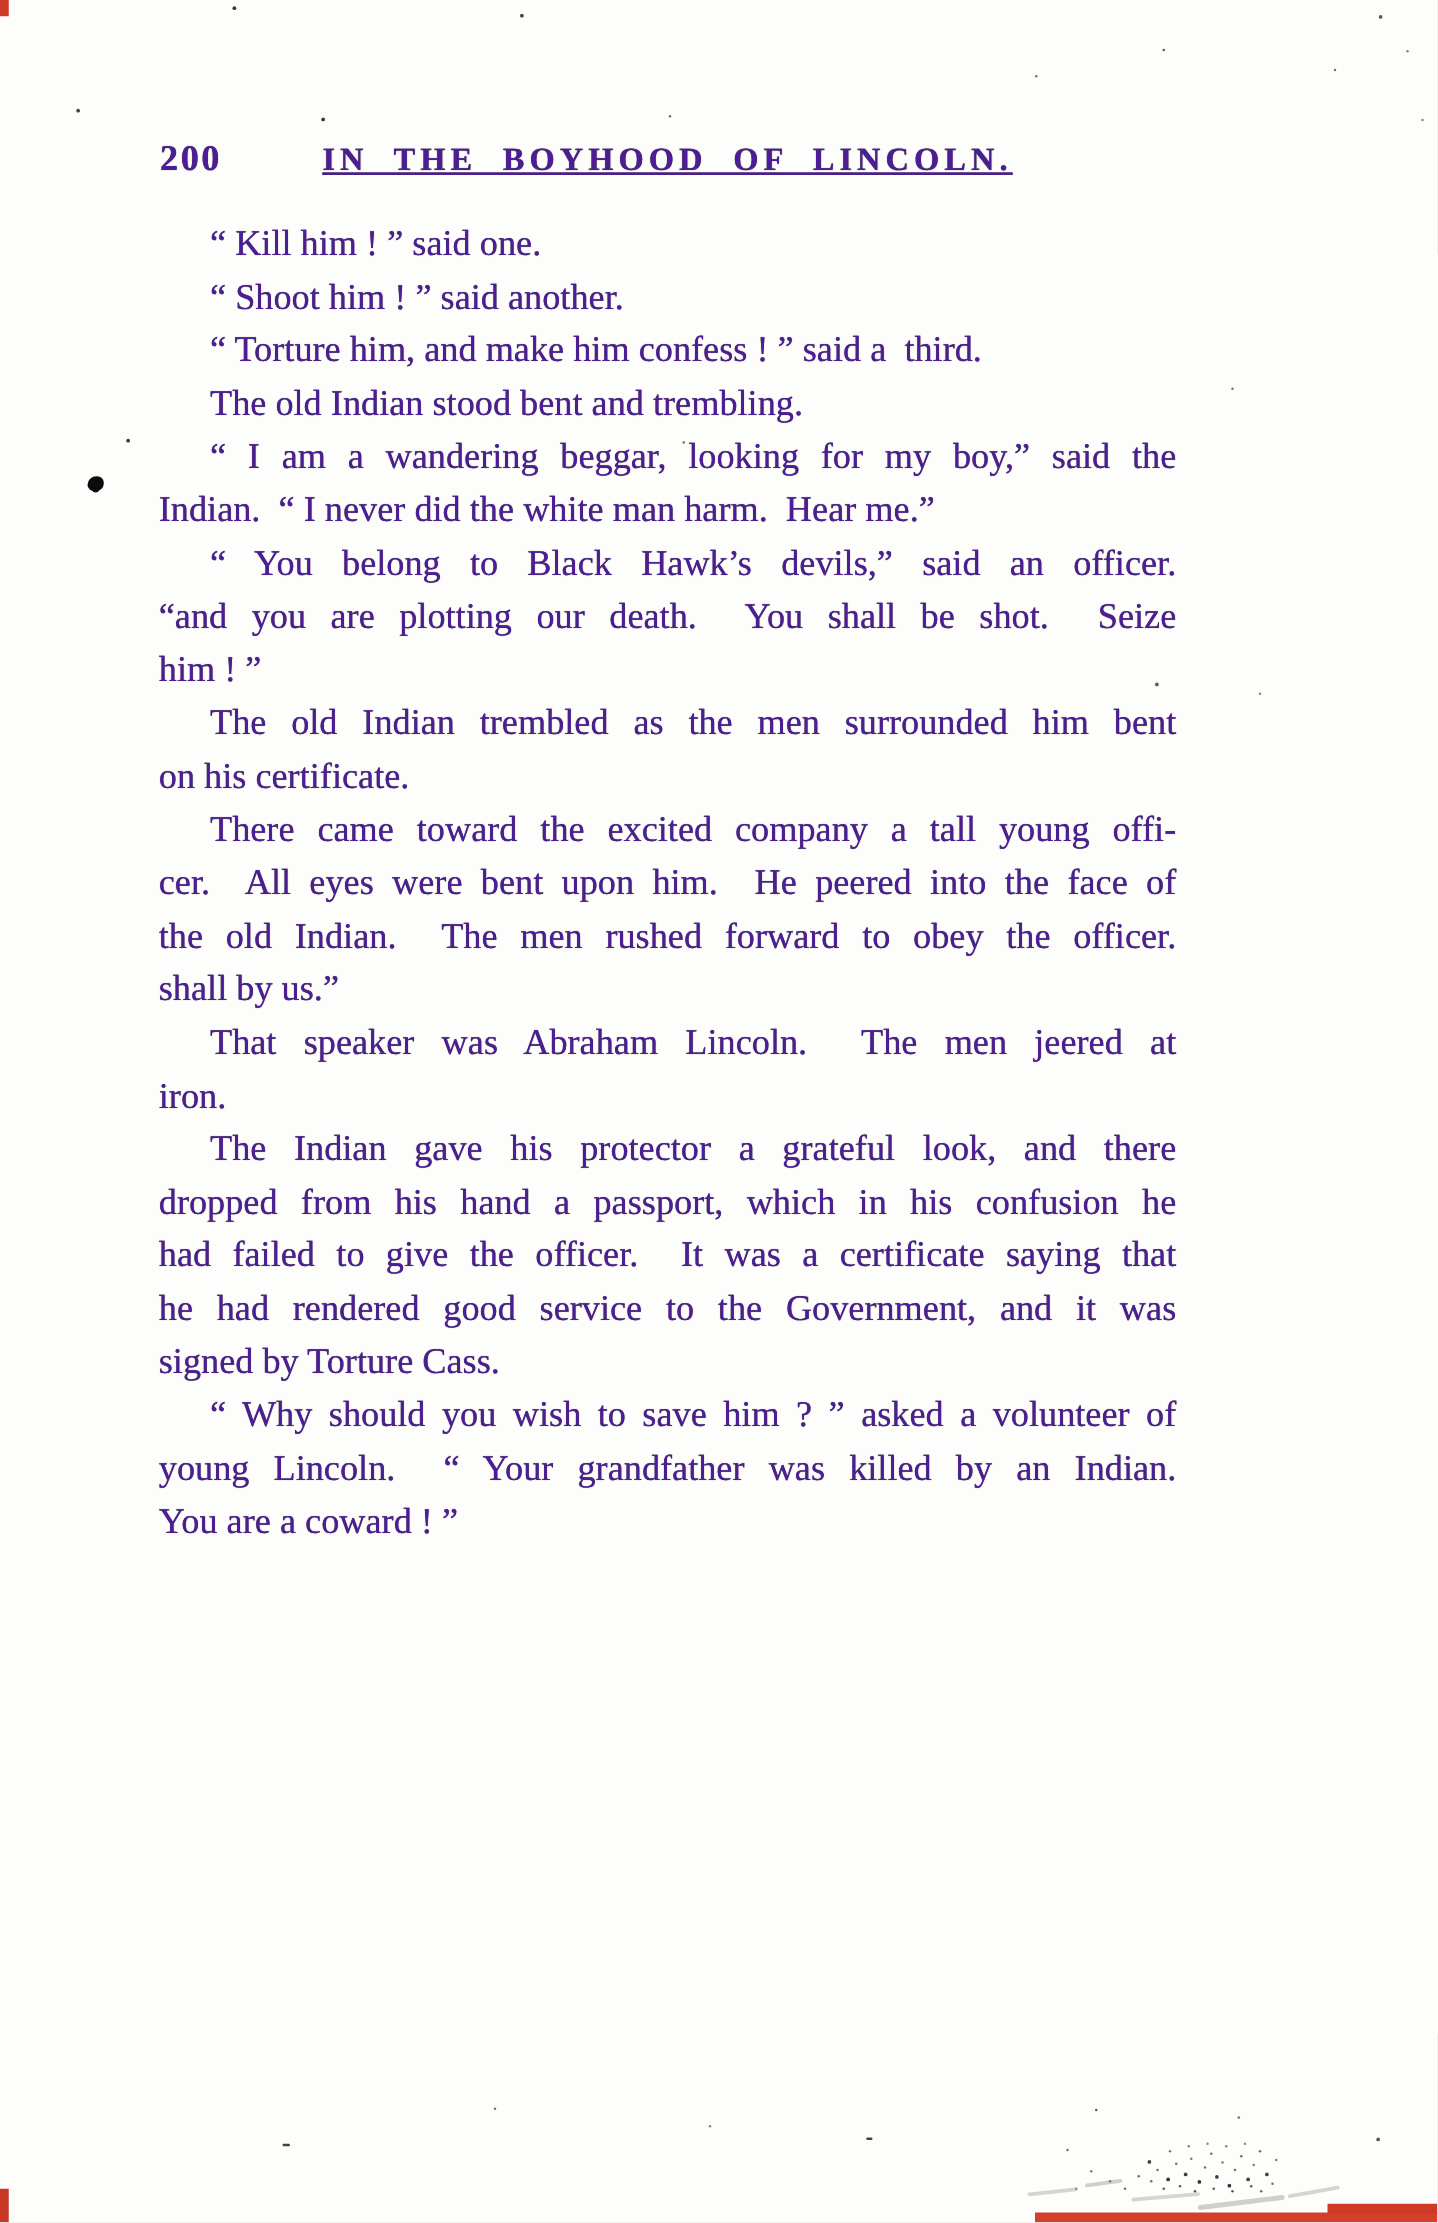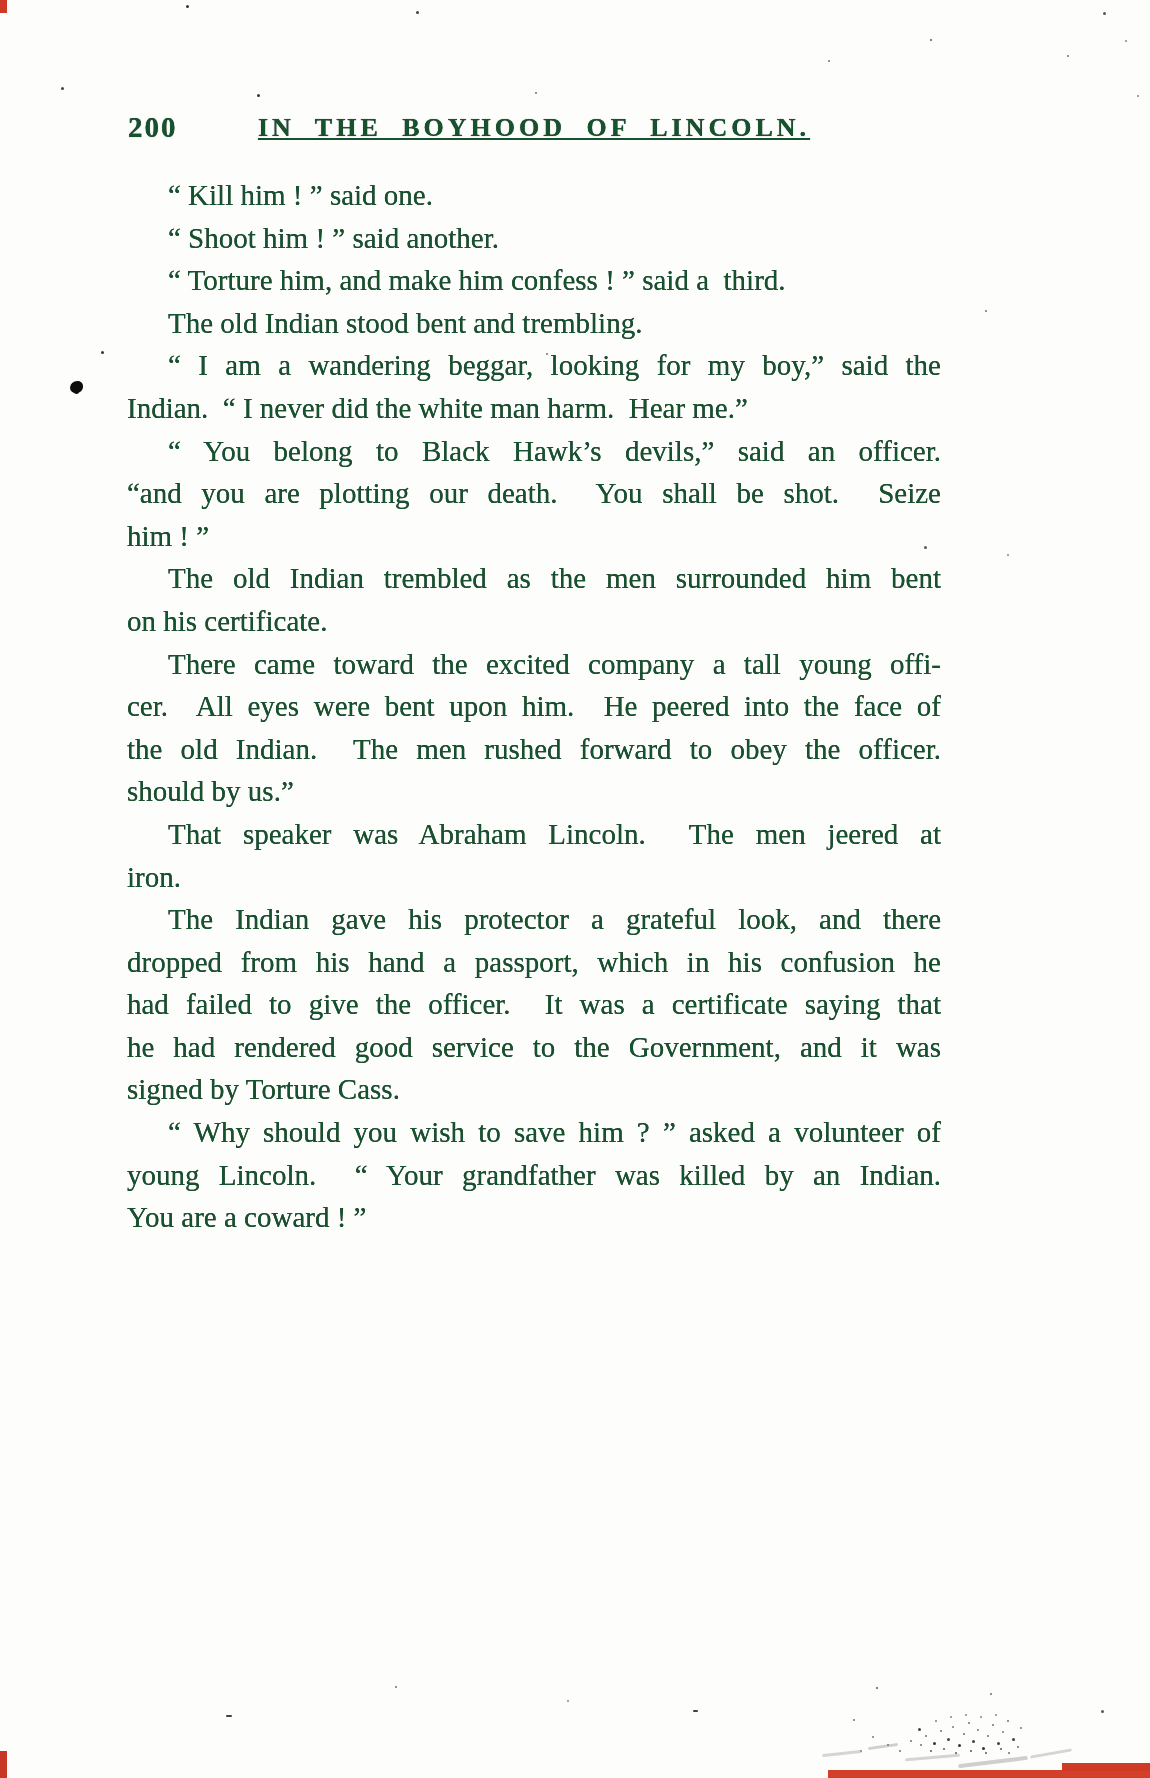--- a/index.html
+++ b/index.html
@@ -3,21 +3,21 @@
 <meta charset="utf-8">
 <style>
   html,body{margin:0;padding:0;background:#e8e8e8;}
   .page{
     position:relative;
     width:1150px;height:1778px;
     background:#fefefdff;
     background:#fdfdfc;
     overflow:hidden;
     font-family:"Liberation Serif", serif;
-    color:#14532d;
+    color:#4c1d95;
   }
   .page-number{
     position:absolute;top:111px;left:128px;
     font-size:29px;font-weight:bold;letter-spacing:2px;
     text-shadow:0 0 0.7px rgba(10,10,10,.9);
   }
   .running-header{
     position:absolute;top:113px;left:127px;width:814px;
     text-align:center;
     font-size:26px;font-weight:bold;
@@ -83,21 +83,21 @@
       <div class="para">
         <div class="line just indent">The old Indian trembled as the men surrounded him bent</div>
         <div class="line">on his certificate.</div>
       </div>
       <div class="para">
         <div class="line just indent">There came toward the excited company a tall young offi-</div>
         <div class="line just">cer.&nbsp; All eyes were bent upon him.&nbsp; He peered into the face of</div>
         <div class="line just">the old Indian.&nbsp; The men rushed forward to obey the officer.</div>
       </div>
       <div class="para">
-        <div class="line">should by us.”</div>
+        <div class="line">shall by us.”</div>
       </div>
       <div class="para">
         <div class="line just indent">That speaker was Abraham Lincoln.&nbsp; The men jeered at</div>
         <div class="line">iron.</div>
       </div>
       <div class="para">
         <div class="line just indent">The Indian gave his protector a grateful look, and there</div>
         <div class="line just">dropped from his hand a passport, which in his confusion he</div>
         <div class="line just">had failed to give the officer.&nbsp; It was a certificate saying that</div>
         <div class="line just">he had rendered good service to the Government, and it was</div>

